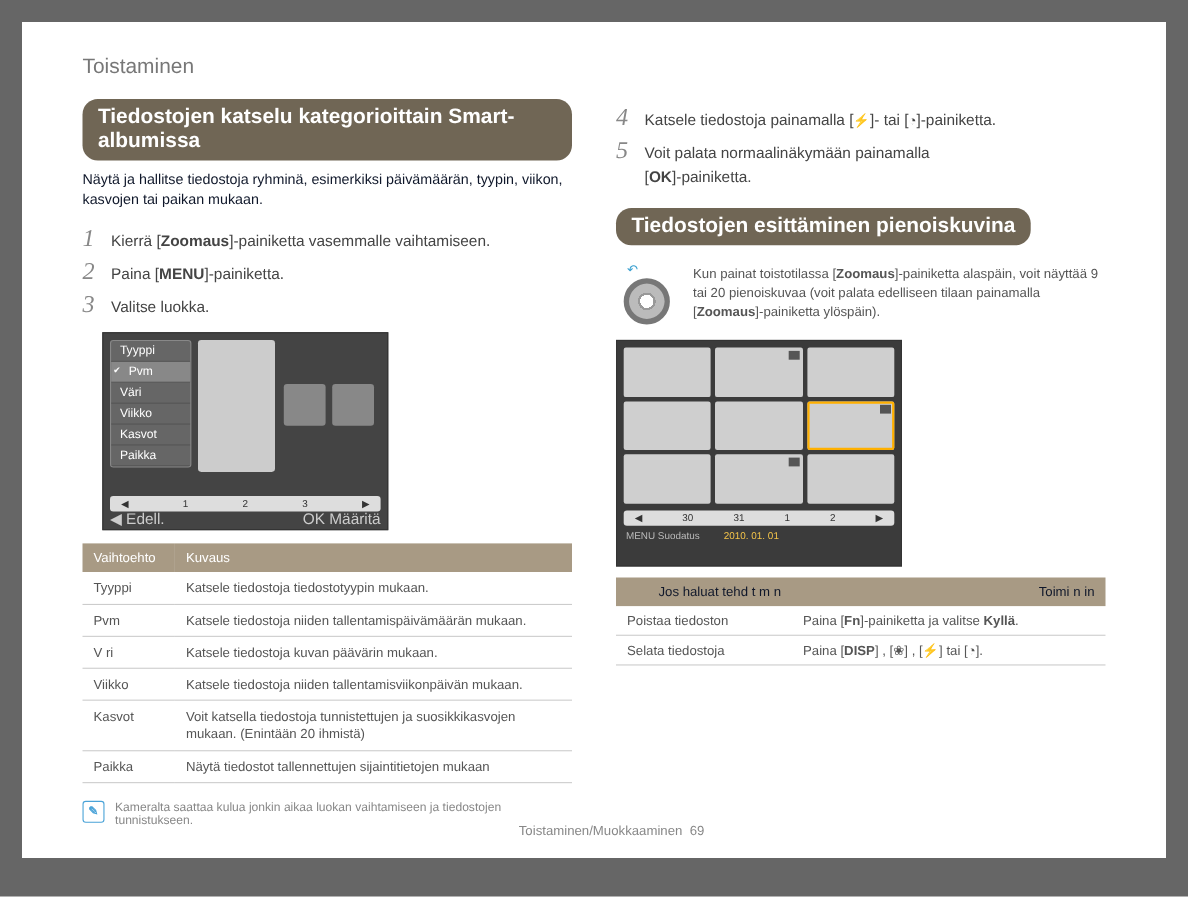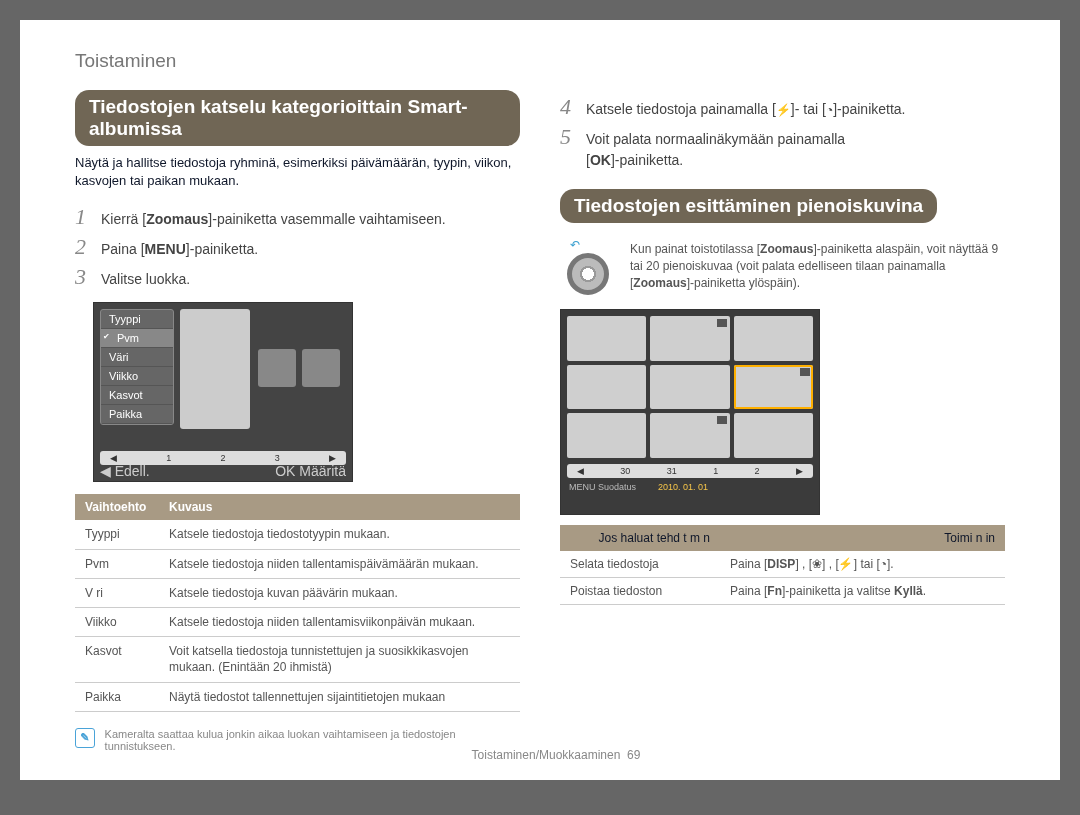--- a/index.html
+++ b/index.html
@@ -172,21 +172,21 @@
 
   table.options {
     width: 100%;
     border-collapse: collapse;
     font-size: 12px;
     margin-top: 8px;
   }
   table.options th {
     background: #a89a84;
     color: #fff;
-    font-weight: bold;
+    font-weight: normal;
     text-align: left;
     padding: 6px 10px;
   }
   table.options td {
     border-bottom: 1px solid #ccc;
     padding: 6px 10px;
     vertical-align: top;
     color: #555;
     line-height: 1.35;
   }
@@ -503,29 +503,29 @@
         </div>
 
         
         <table class="actions">
           <tbody>
               <tr>
             <th>Jos haluat tehd t m n</th>
             <th>Toimi n in</th>
           </tr>
           <tr>
+            <td>Poistaa tiedoston</td>
+            <td>
+              <span>Paina [</span><span class="keycap">Fn</span><span>]-painiketta ja valitse </span><span class="keycap">Kyllä</span><span>.</span>
+            </td>
+          </tr>
+          <tr>
             <td>Selata tiedostoja</td>
             <td>
               <span>Paina [</span><span class="keycap">DISP</span><span>] , [</span><span class="icon-btn">❀</span><span>] , [</span><span class="icon-btn">⚡</span><span>]  tai [</span><span class="icon-btn">◔</span><span>].</span>
-            </td>
-          </tr>
-          <tr>
-            <td>Poistaa tiedoston</td>
-            <td>
-              <span>Paina [</span><span class="keycap">Fn</span><span>]-painiketta ja valitse </span><span class="keycap">Kyllä</span><span>.</span>
             </td>
           </tr>
         </tbody>
           </table>
       </div>
     </div>
   </div>
 
   <div class="footer">
     <span>Toistaminen/Muokkaaminen</span>&nbsp;&nbsp;<span>69</span>

